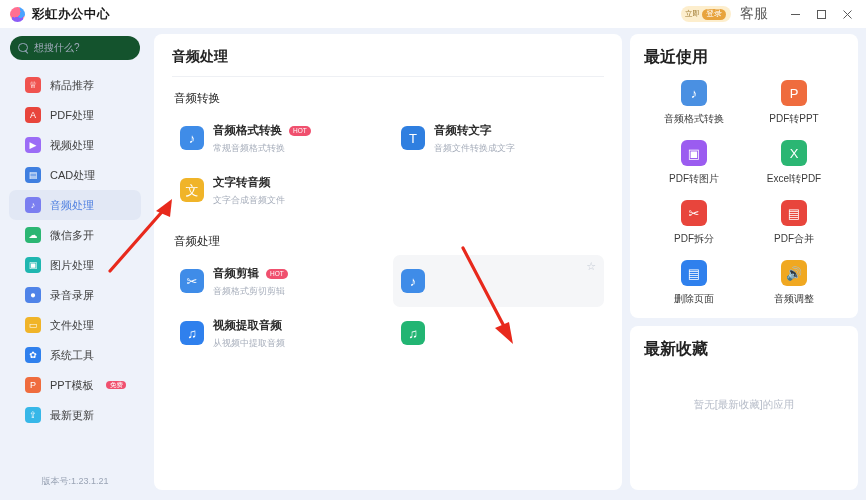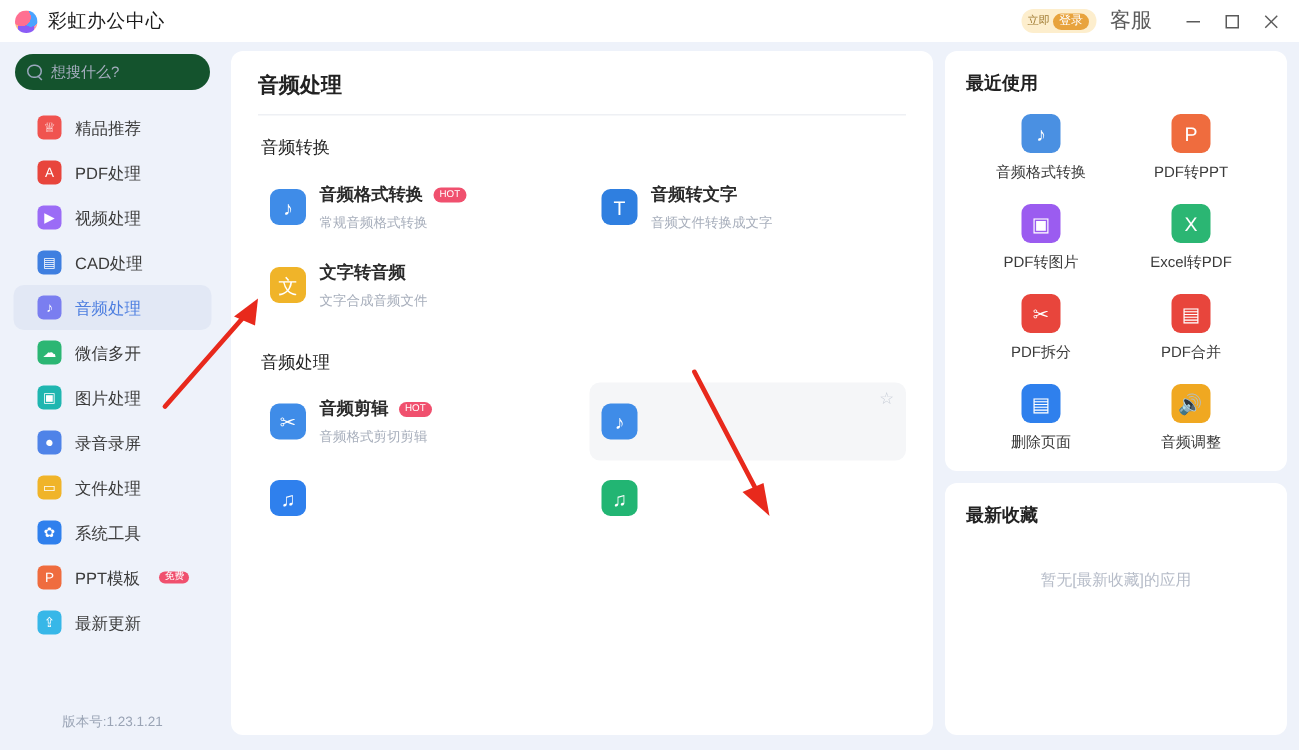--- a/index.html
+++ b/index.html
@@ -31,21 +31,21 @@
   .brand { display: flex; align-items: center; gap: 7px; }
   .brand-logo {
     width: 15px; height: 15px; border-radius: 50%;
     background:
       radial-gradient(circle at 30% 30%, #ff6f91 0 40%, transparent 41%),
       radial-gradient(circle at 70% 35%, #4aa3ff 0 38%, transparent 39%),
       radial-gradient(circle at 50% 75%, #8b5cf6 0 40%, transparent 41%),
       linear-gradient(135deg,#ffd36e,#ff8fb1);
   }
   .brand-name {
-    font-size: 12.5px; font-weight: normal; color: #1b1b1b; letter-spacing: .5px;
+    font-size: 12.5px; font-weight: bold; color: #1b1b1b; letter-spacing: .5px;
   }
   .titlebar-spacer { flex: 1; }
   .login-pill {
     display: flex; align-items: center; gap: 2px;
     background: #fdeecd;
     border-radius: 9px;
     height: 16px;
     padding: 0 5px 0 4px;
     margin-right: 9px;
   }
@@ -201,38 +201,38 @@
   .group-gap { height: 18px; }
 
   
   .right-col {
     width: 228px; flex: 0 0 228px;
     display: flex; flex-direction: column; gap: 8px;
   }
   .recent-panel { padding: 13px 14px 12px 14px; }
   .fav-panel { flex: 1; padding: 13px 14px; }
   .panel-title {
-    font-size: 12px; font-weight: bold; color: #222; margin-bottom: 12px;
+    font-size: 16px; font-weight: bold; color: #222; margin-bottom: 12px;
   }
   .recent-grid {
     display: grid; grid-template-columns: 1fr 1fr;
     row-gap: 14px;
   }
   .recent-item {
     display: flex; flex-direction: column; align-items: center; gap: 6px;
   }
   .recent-ico {
     width: 26px; height: 26px; border-radius: 6px;
     display: flex; align-items: center; justify-content: center;
     color: #fff; font-size: 13px; line-height: 1;
   }
   .recent-label { font-size: 10px; color: #3a3a3a; }
   .fav-empty {
     font-size: 10.5px; color: #b6bcc8;
-    text-align: center; margin-top: 28px;
+    text-align: center; margin-top: 38px;
   }
 
   
   .arrow { position: absolute; pointer-events: none; z-index: 7; }
 </style>
 </head>
 <body>
 
 <div id="app">
 
@@ -368,20 +368,24 @@
                   <div><span class="tool-name">音频剪辑</span><span class="hot">HOT</span></div>
                   <div class="tool-sub">音频格式剪切剪辑</div>
                 </div>
               </div>
               <div class="tool highlight">
                 <div class="tool-ico" style="background: rgb(63, 140, 232);">♪</div>
                 <span class="star">☆</span>
               </div>
               <div class="tool">
                 <div class="tool-ico" style="background: rgb(47, 128, 237);">♫</div>
+                <div class="tool-text">
+                  <div><span class="tool-name">视频提取音频</span></div>
+                  <div class="tool-sub">从视频中提取音频</div>
+                </div>
               </div>
               <div class="tool">
                 <div class="tool-ico" style="background: rgb(34, 181, 115);">♫</div>
               </div>
             </div>
           </div>
       </div>
 
       <div class="right-col">
         <div class="panel recent-panel">

